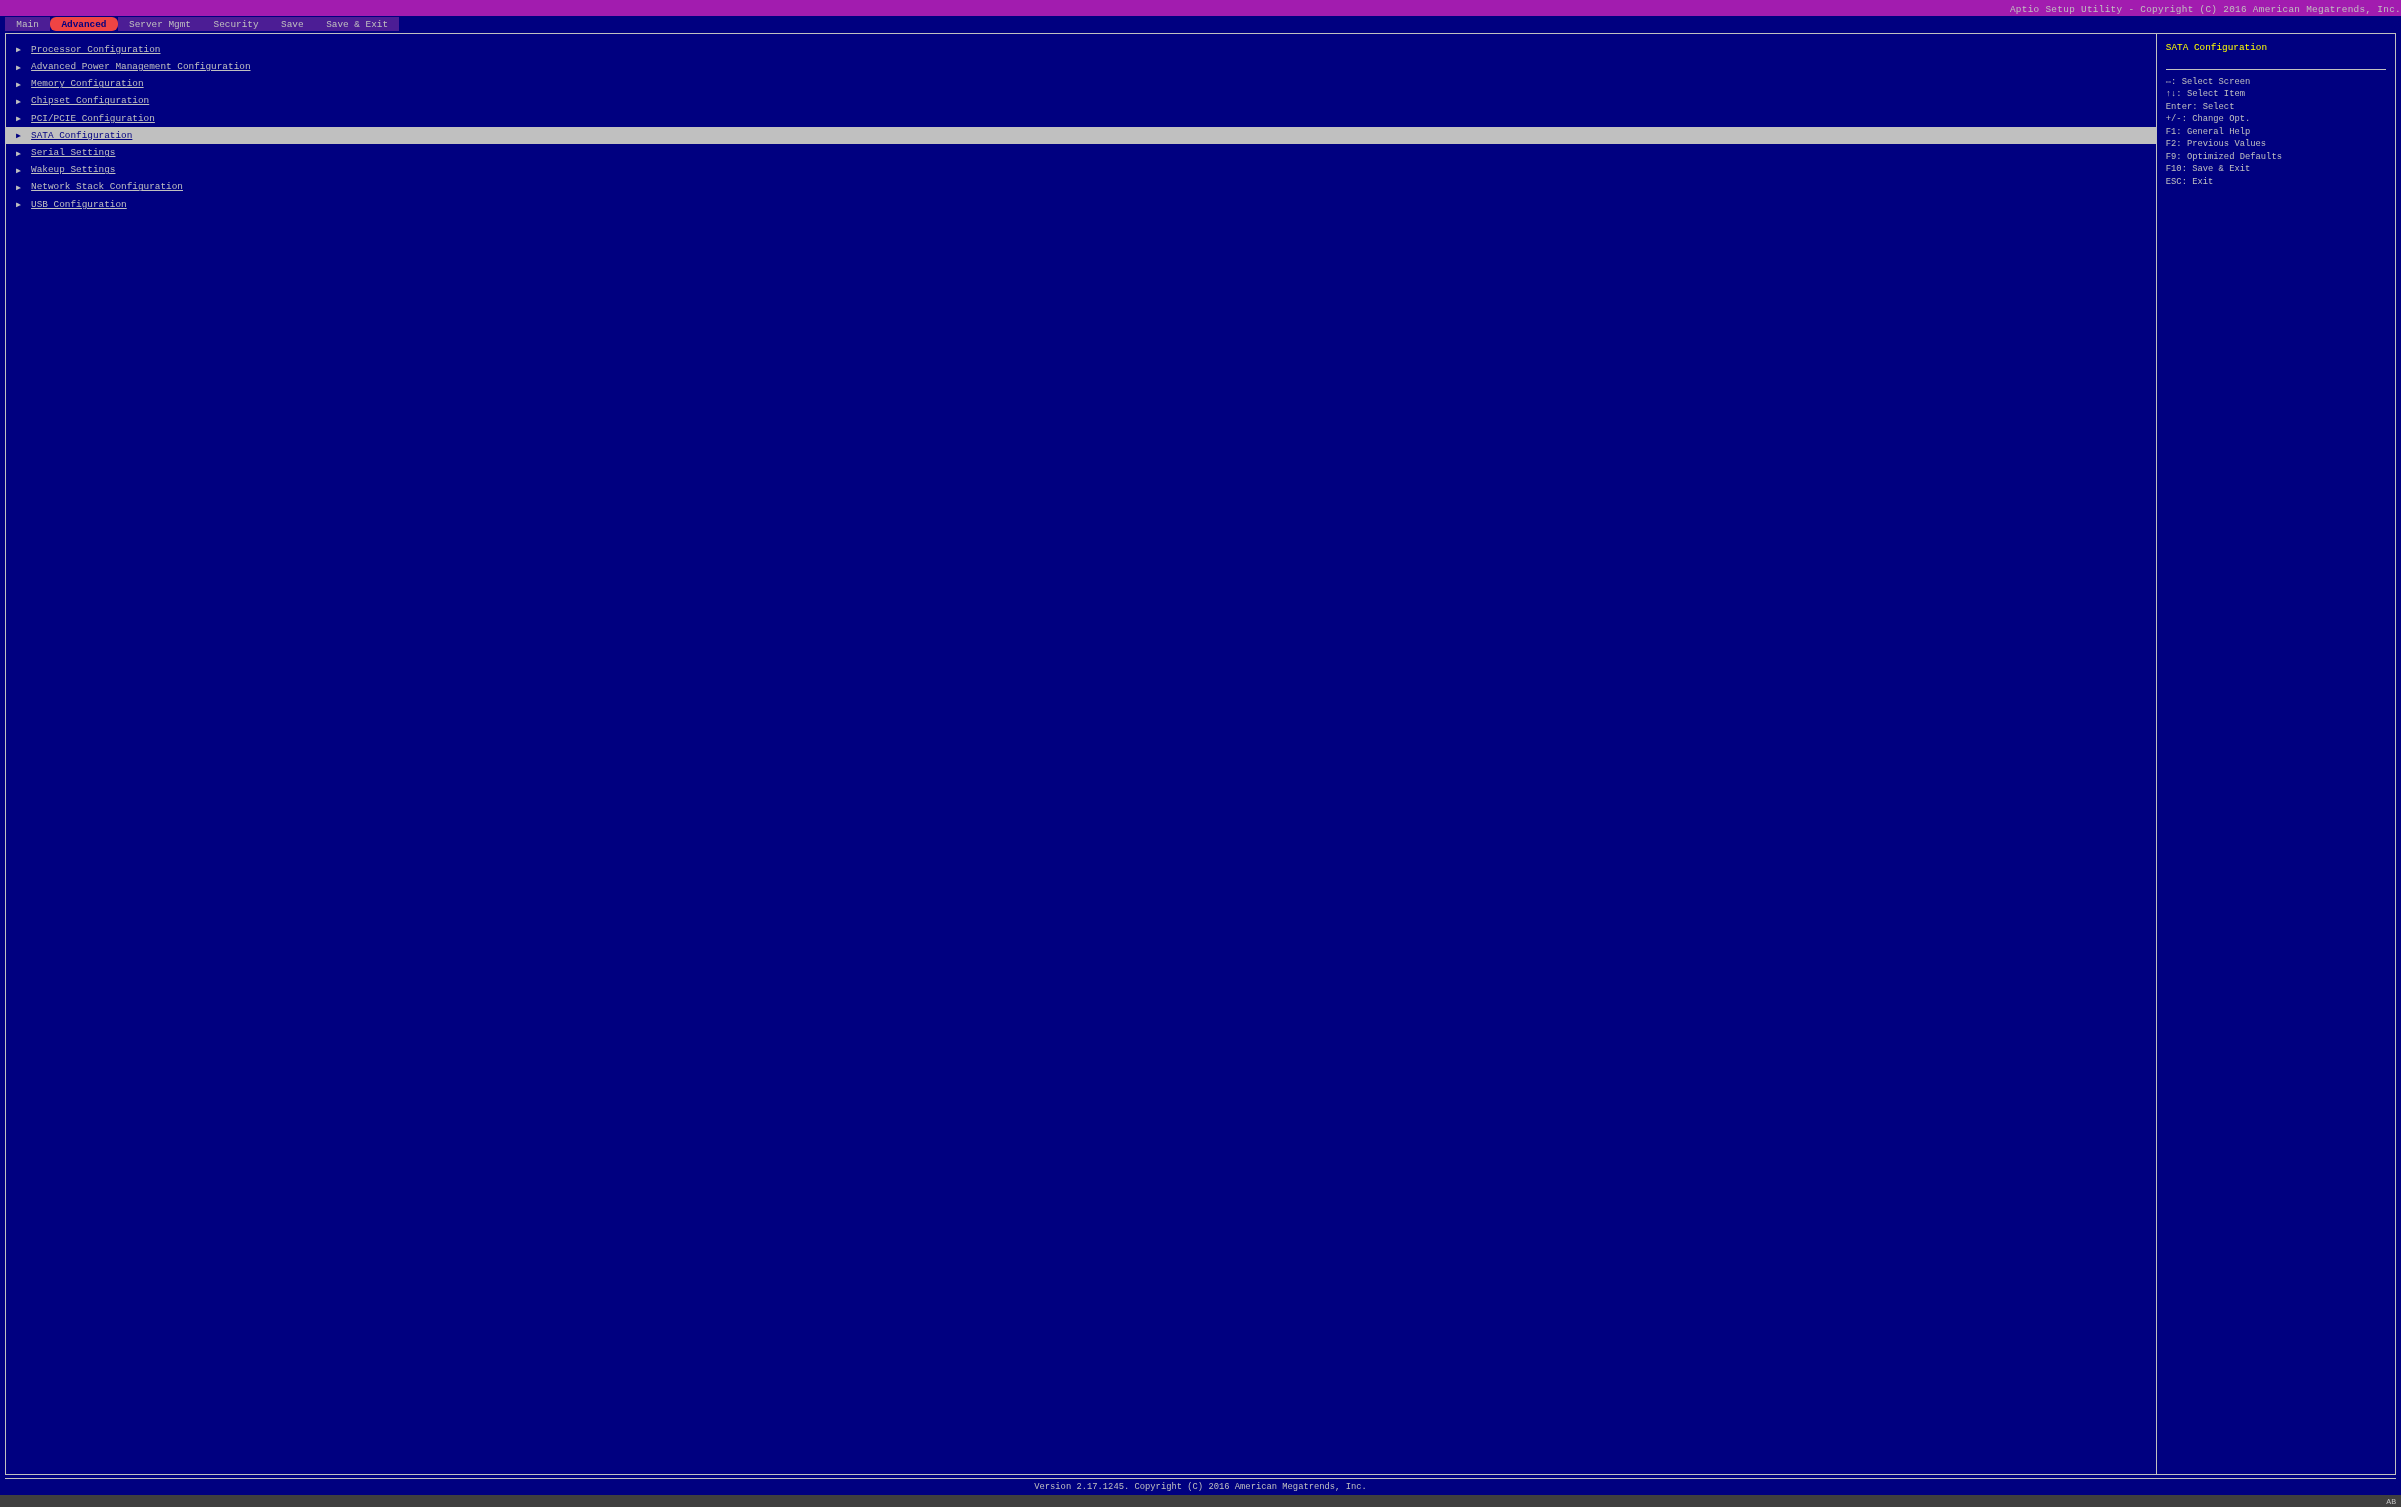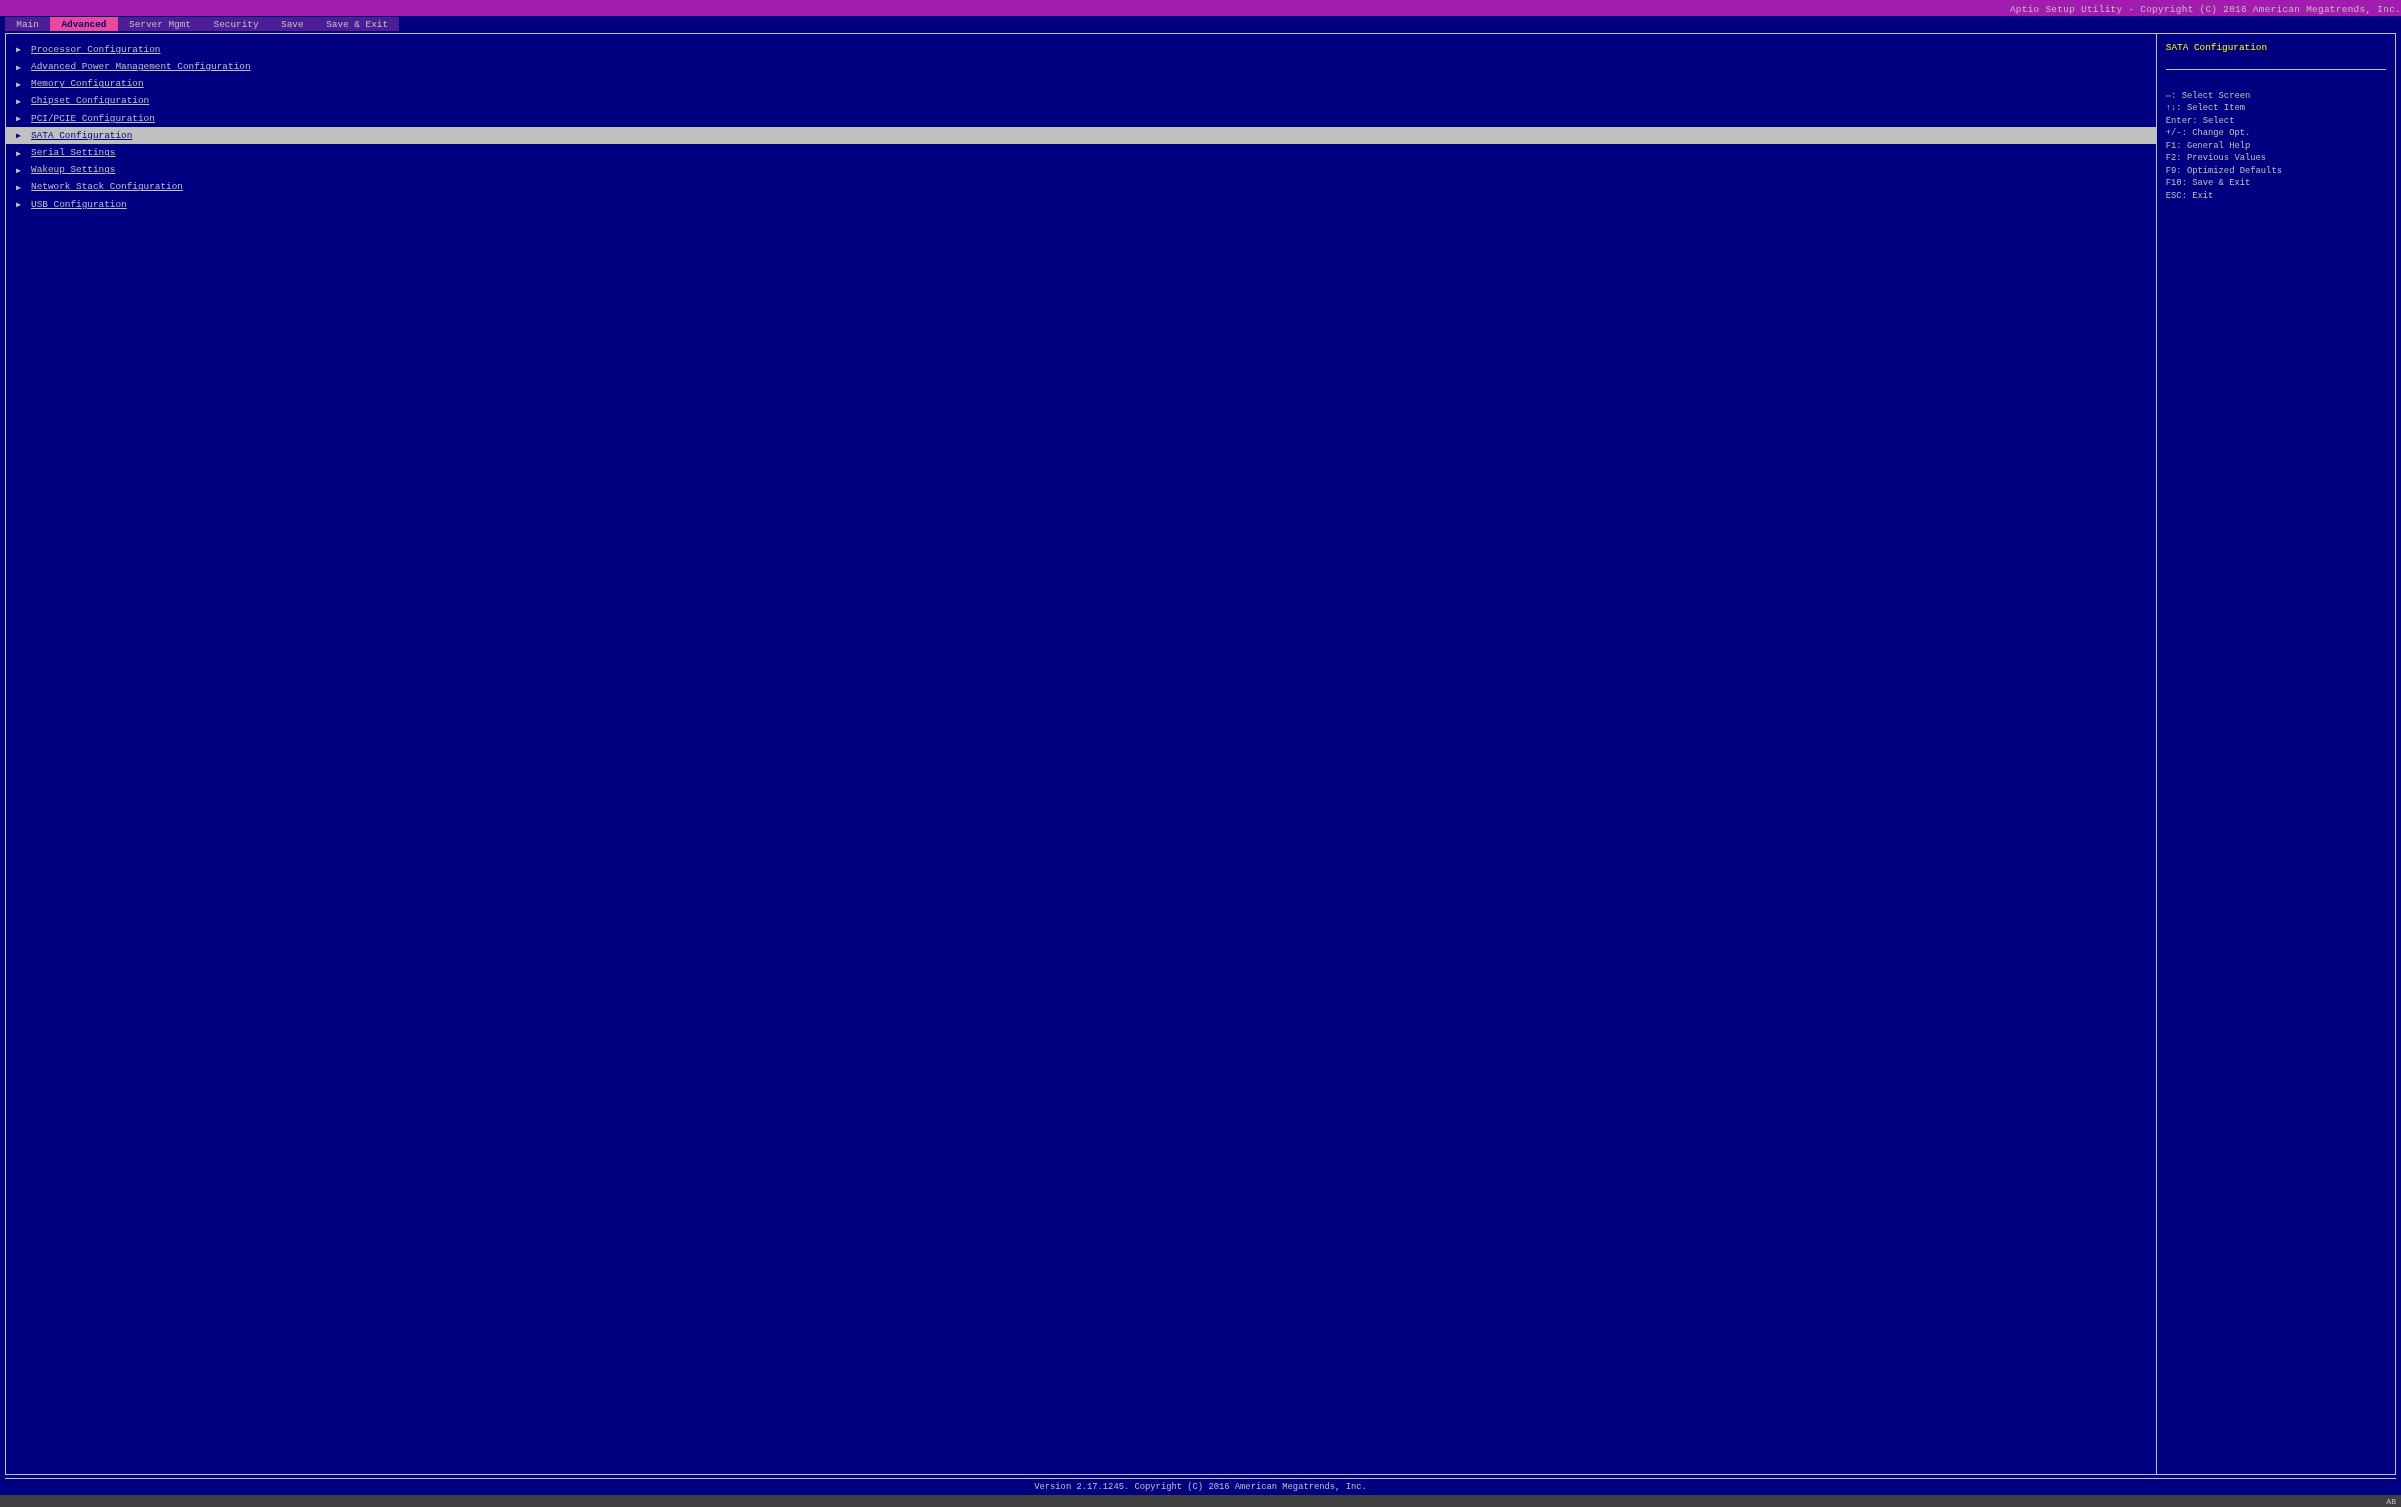--- a/index.html
+++ b/index.html
@@ -39,23 +39,24 @@
     .tab {
       padding: 1.3px 11.3px;
       color: #c0c0c0;
       font-size: 9.4px;
       cursor: pointer;
       background-color: #4c1d95;
       border: none;
     }
 
     .tab.active {
-      background-color: #ec4899;
+      background-color: #ef4444;
       color: #000080;
       font-weight: bold;
+      border-radius: 6px;
     }
 
     #main-area {
       flex: 1;
       display: flex;
       flex-direction: row;
       border: 1.3px solid #c0c0c0;
       margin: 2.5px 5px 2.5px 5px;
       background-color: #000080;
       overflow: hidden;
@@ -120,21 +121,20 @@
       margin: 7.5px 0 6.3px 0;
     }
 
     #help-section {
       display: flex;
       flex-direction: column;
       gap: 2.5px;
       color: #c0c0c0;
       font-size: 8.8px;
       font-family: 'Courier New', Courier, monospace;
-      margin-top: 14px;
     }
 
     .help-line {
       font-size: 8.8px;
     }
 
     #footer {
       background-color: #000080;
       color: #c0c0c0;
       text-align: center;

